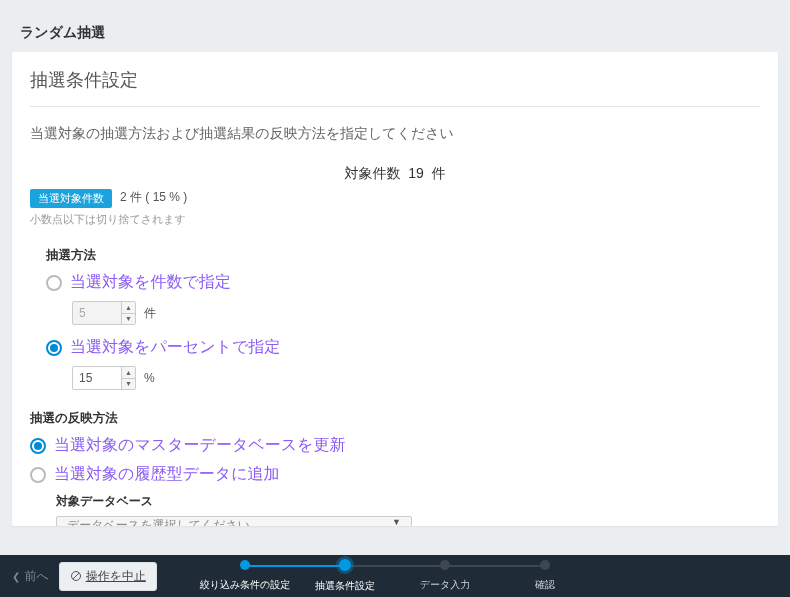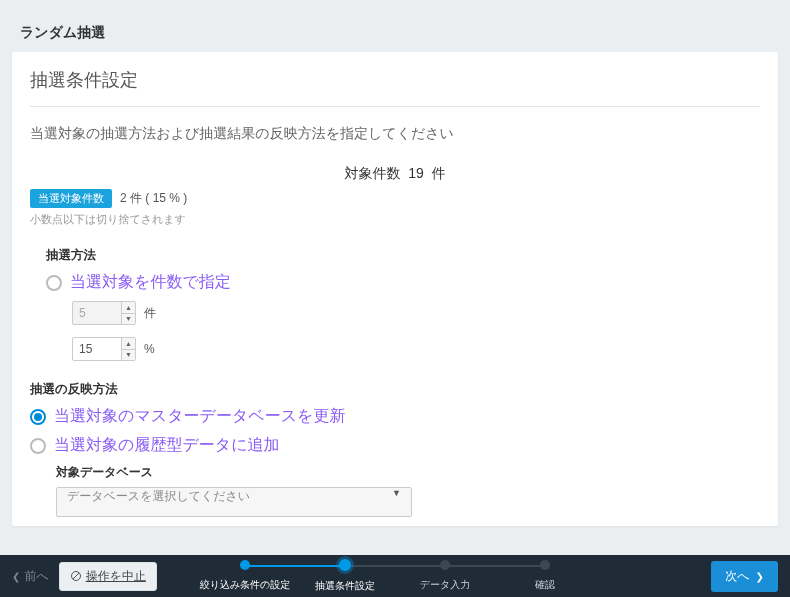--- a/index.html
+++ b/index.html
@@ -39,21 +39,21 @@
       color: #666;
       margin-bottom: 22px;
     }
     .count-line {
       font-size: 14px;
       color: #333;
       font-weight: 400;
       margin-bottom: 6px;
       text-align: center;
     }
-    .badge-row { display: flex; align-items: center; gap: 8px; margin-bottom: 4px; }
+    .badge-row { display: flex; align-items: flex-start; gap: 8px; margin-bottom: 4px; }
     .badge {
       background: #1aa3dd;
       color: #fff;
       font-size: 11px;
       padding: 2px 8px;
       border-radius: 2px;
     }
     .badge-text { font-size: 12px; color: #555; }
     .note { font-size: 11px; color: #999; margin-bottom: 20px; }
     .section-label { font-size: 12.5px; font-weight: 600; color: #333; margin-bottom: 8px; }
@@ -208,20 +208,24 @@
       <div class="spinner disabled">
         <input disabled="" value="5" style="">
         <div class="spinner-btns">
           <div class="spinner-btn">▲</div>
           <div class="spinner-btn">▼</div>
         </div>
       </div>
       <span class="unit">件</span>
     </div>
 
+    <div class="radio-row">
+      <span class="radio checked"></span>
+      <span class="radio-label">当選対象をパーセントで指定</span>
+    </div>
     <div class="spinner-row">
       <div class="spinner">
         <input value="15" style="">
         <div class="spinner-btns">
           <div class="spinner-btn">▲</div>
           <div class="spinner-btn">▼</div>
         </div>
       </div>
       <span class="unit">%</span>
     </div>
@@ -274,17 +278,13 @@
       <div class="step-dot"></div>
       <div class="step-label">データ入力</div>
     </div>
     <div class="step">
 
       <div class="step-dot"></div>
       <div class="step-label">確認</div>
     </div>
   </div>
 
-  <button class="btn-next">
-    <span>次へ</span>
-    <span class="chev">❯</span>
-  </button>
 </div>
 
 </body></html>

